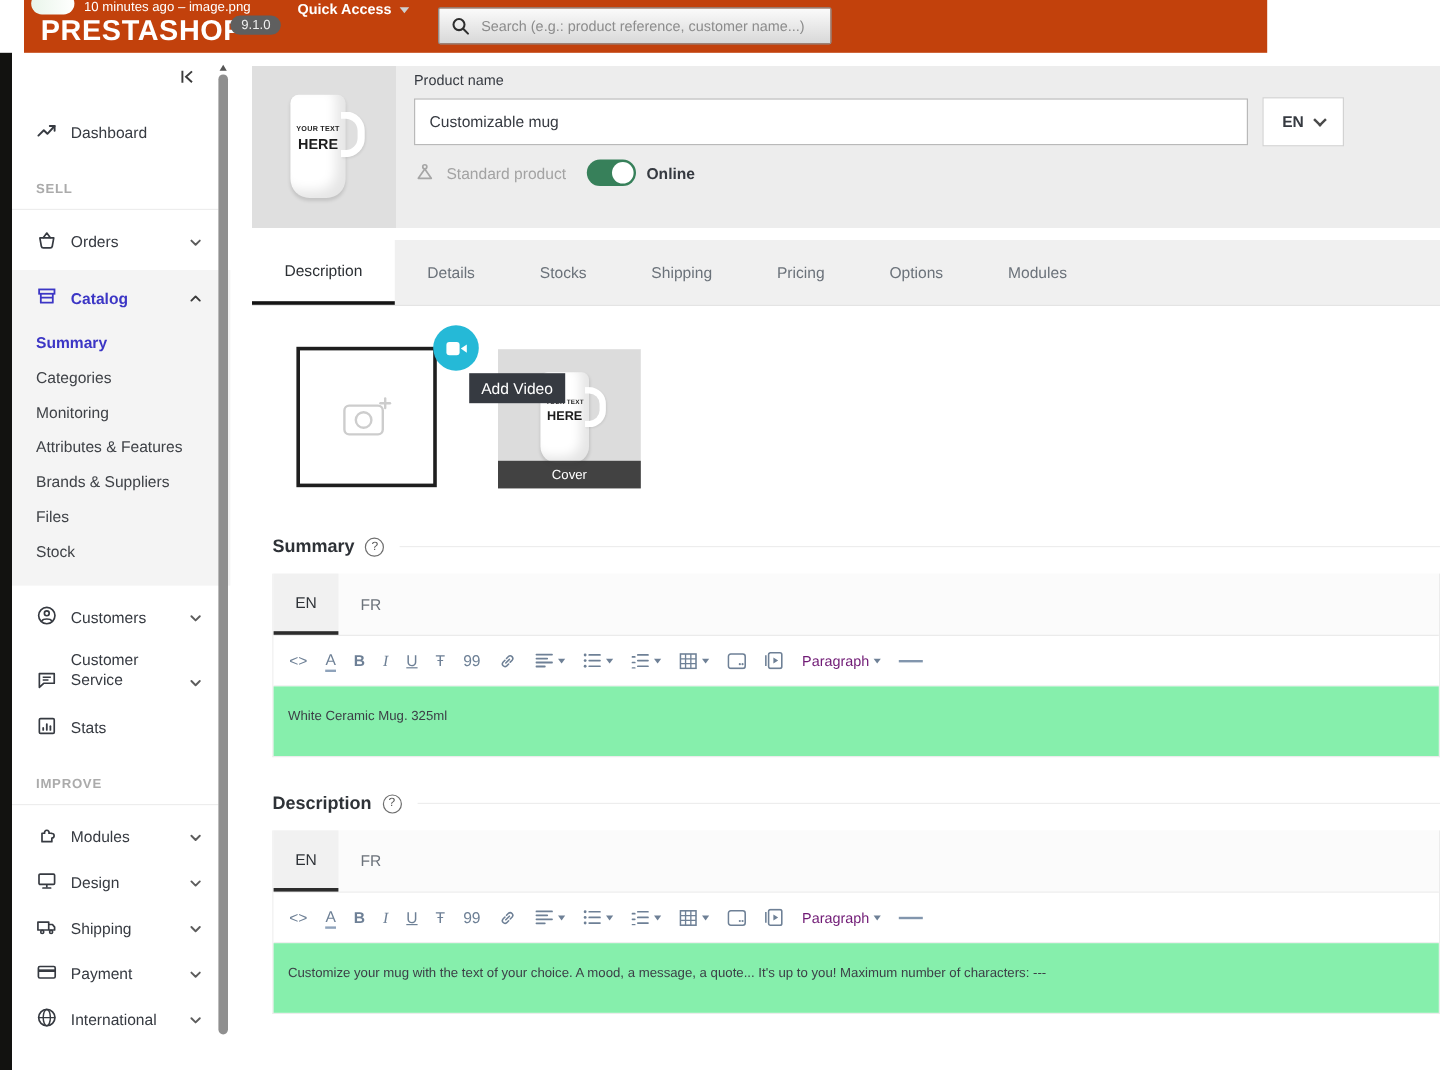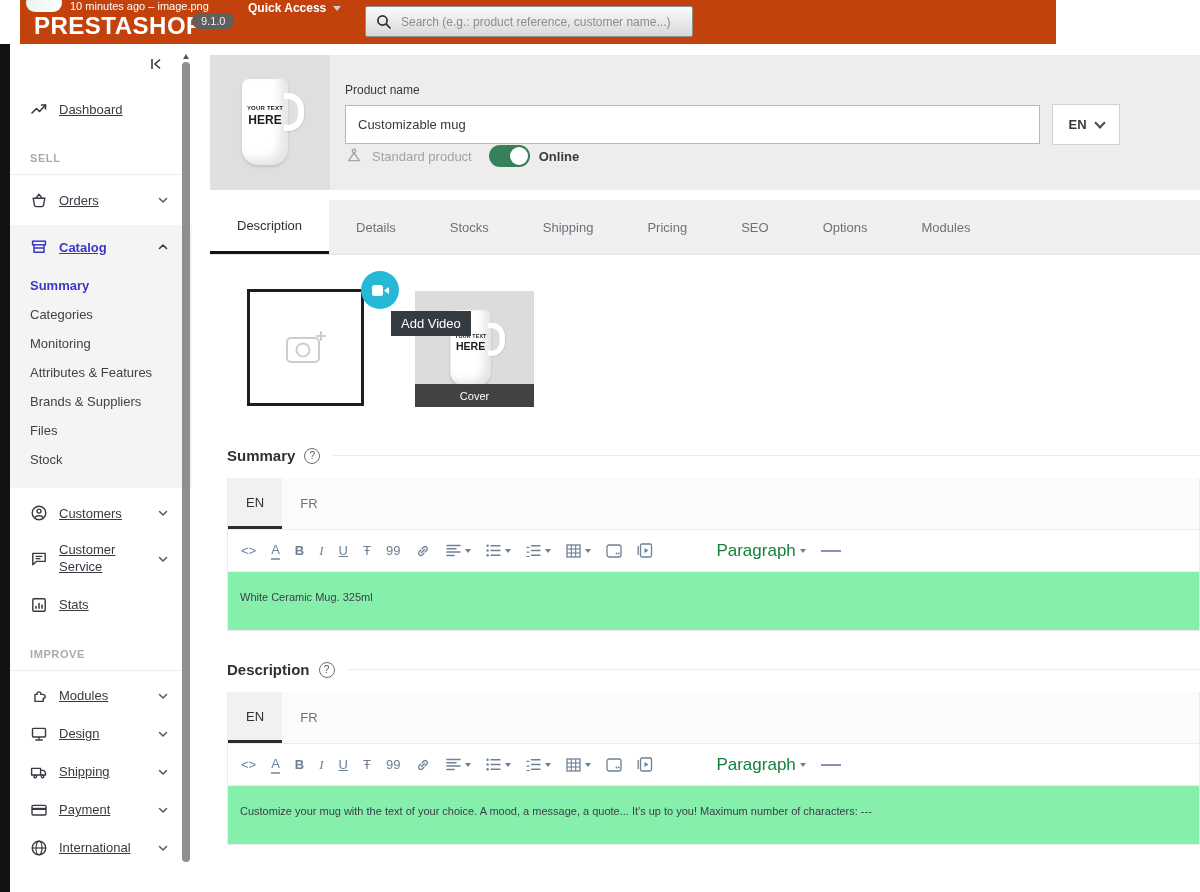--- a/index.html
+++ b/index.html
@@ -27,51 +27,51 @@
 
   
   .left-strip { position:absolute; left:0; top:44px; width:10px; height:848px; background:#121210; z-index:20; }
   .sidebar { position:absolute; left:10px; top:44px; width:182px; height:848px; background:#fff; z-index:10; }
   .sb-scrollbar { position:absolute; right:2px; top:10px; width:8px; height:810px; }
   .sb-thumb { position:absolute; top:8px; left:0; width:8px; height:800px; border-radius:4px; background:#8f8f8f; }
   .sb-arrow { position:absolute; top:0; left:1px; width:0; height:0; border-left:3px solid transparent;
     border-right:3px solid transparent; border-bottom:5px solid #555; }
   .collapse-btn { position:absolute; right:28px; top:12px; color:#3c3c3c; cursor:pointer; }
   .sb-inner { padding-top:46px; }
-  .sb-item { display:flex; align-items:center; gap:11px; padding:10px 12px 10px 20px; font-size:13px;
-    color:#363a41; cursor:pointer; position:relative;text-decoration:underline; }
+  .sb-item { display:flex; align-items:flex-end; gap:11px; padding:10px 12px 10px 20px; font-size:13px;
+    color:#363a41; cursor:pointer; position:relative; }
   .sb-item svg { flex:0 0 18px; }
   .sb-item .chev { position:absolute; right:22px; }
   .sb-header { font-size:11px; font-weight:bold; letter-spacing:.6px; color:#ababab; padding:24px 12px 10px 20px;
     border-bottom:1px solid #ededed; margin-right:10px; }
   .catalog-block { background:#f4f4f4; padding-bottom:14px; margin-top:6px; }
   .catalog-block .sb-item { padding-top:13px; padding-bottom:13px; }
   .primary-text { color:#3c36c5; font-weight:bold; }
   .sb-sub { list-style:none; padding:2px 0 0 20px; }
   .sb-sub li { font-size:13px; color:#3f4247; padding:7px 0; cursor:pointer; }
   .sb-sub li.active { color:#3c36c5; font-weight:bold; }
   .two-line { width:84px; line-height:1.3; }
   .mt6 { margin-top:6px; }
 
   
   .main { position:absolute; left:210px; top:44px; width:990px; height:848px; background:#fff; overflow:hidden; }
 
   .header-card { margin-top:11px; height:135px; background:#ededed; display:flex; }
   .thumb { width:120px; background:#dfdfdf; display:flex; align-items:center; justify-content:center; }
-  .header-right { flex:1; padding:28px 0 0 15px; }
+  .header-right { flex:1; padding:5px 0 0 15px; }
   .name-label { font-size:12px; color:#363a41; margin-bottom:7px; }
   .name-row { display:flex; align-items:center; }
   .name-input { width:695px; height:39px; border:1px solid #b9b9b9; background:#fff; padding:0 12px;
     font-size:13px; color:#363a41; font-family:"Liberation Sans", sans-serif; outline:none; }
   .lang-select { margin-left:12px; width:68px; height:41px; background:#fff; border:1px solid #d2d2d2;
     display:flex; align-items:center; justify-content:center; gap:9px; font-size:13px; font-weight:bold;
     cursor:pointer; }
   .chev-dark { width:8px; height:8px; border-right:2px solid #4a4a4a; border-bottom:2px solid #4a4a4a;
     transform:rotate(45deg); margin-top:-4px; }
-  .meta-row { display:flex; align-items:center; gap:9px;text-align:center; }
+  .meta-row { margin-top:11px; display:flex; align-items:center; gap:9px;text-align:center; }
   .type-label { color:#a3a3a3; font-size:13px; }
   .toggle { width:41px; height:22px; border-radius:11px; background:#37805a; position:relative; margin-left:8px;
     cursor:pointer; }
   .toggle .knob { position:absolute; right:2px; top:2px; width:18px; height:18px; border-radius:50%; background:#fff; }
   .status-label { font-size:13px; font-weight:bold; }
 
   .tabbar { margin-top:10px; height:55px; background:#f0f0f0; display:flex; border-bottom:1px solid #e4e4e4; }
   .tab { padding:0 27px; display:flex; align-items:center; font-size:13px; color:#6b727a; cursor:pointer; }
   .tab.active { background:#fff; color:#2c3034; border-bottom:3px solid #141414; }
 
@@ -106,21 +106,21 @@
   .toolbar { height:42px; background:#fff; border-bottom:1px solid #efefef; display:flex; align-items:center;
     padding-left:13px; gap:15px; color:#6e8096; }
   .tb { font-size:13px; color:#6e8096; display:flex; align-items:center; gap:4px; cursor:pointer; }
   .tb b { font-weight:bold; }
   .tb .u { text-decoration:underline; }
   .tb .i { font-style:italic; font-family:"Liberation Serif", serif; }
   .tb-caret { width:0; height:0; border-left:3.5px solid transparent; border-right:3.5px solid transparent;
     border-top:4.5px solid #6e8096; }
   .fore-a { border-bottom:2px solid #8fa3bb; padding-bottom:1px; }
   .hr-glyph { width:20px; height:2px; background:#8296ad; }
-  .paragraph-label { color:#15803d; font-size:17px;margin-left:48px; }
+  .paragraph-label { color:#701a75; font-size:12px; }
   .textzone { min-height:58px; background:#86efac; padding:19px 12px; font-size:11px; color:#3c4047;
     cursor:text; }
   .gap-desc { margin-top:30px; }
 
   
   .mug { position:relative; width:72px; height:92px; }
   .mug-body { position:absolute; left:8px; top:2px; width:46px; height:86px; background:#fff;
     border-radius:7px 7px 16px 16px; box-shadow:inset -8px -6px 10px rgba(0,0,0,.10), 0 2px 3px rgba(0,0,0,.12); }
   .mug-handle { position:absolute; left:50px; top:16px; width:20px; height:38px; border:6px solid #fff;
     border-left:none; border-radius:0 16px 16px 0; box-shadow:1px 1px 2px rgba(0,0,0,.08); }
@@ -363,21 +363,20 @@
       </div>
     </div>
   </div>
 
   <div class="tabbar">
     <div class="tab active">Description</div>
     <div class="tab">Details</div>
     <div class="tab">Stocks</div>
     <div class="tab">Shipping</div>
     <div class="tab">Pricing</div>
-    <div class="tab">SEO</div>
     <div class="tab">Options</div>
     <div class="tab">Modules</div>
   </div>
 
   <div class="content">
 
     <div class="media-zone">
       <div class="dropzone">
         <svg width="46" height="40" viewBox="0 0 46 40">
           <rect x="4" y="10" width="32" height="24" rx="4" fill="none" stroke="#cdcdcd" stroke-width="2"></rect>

